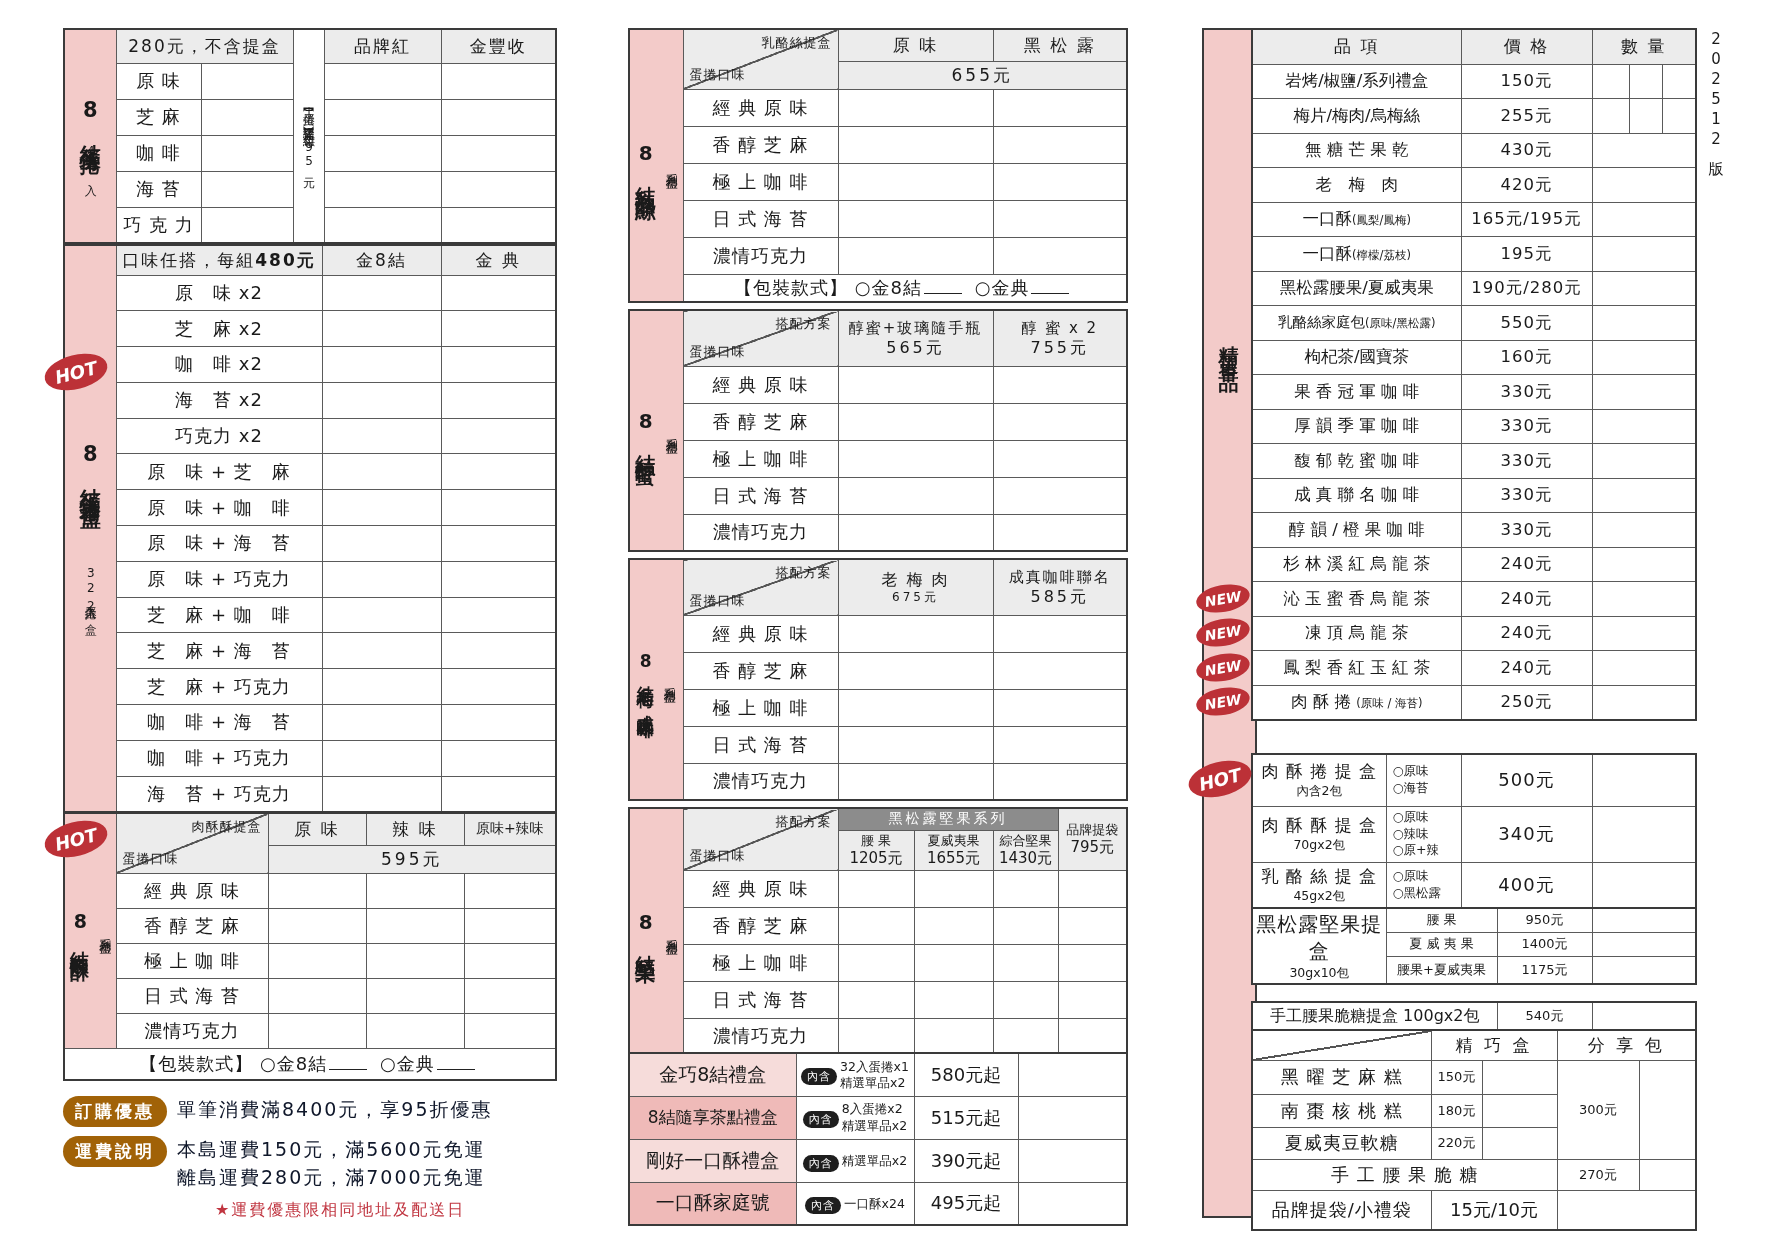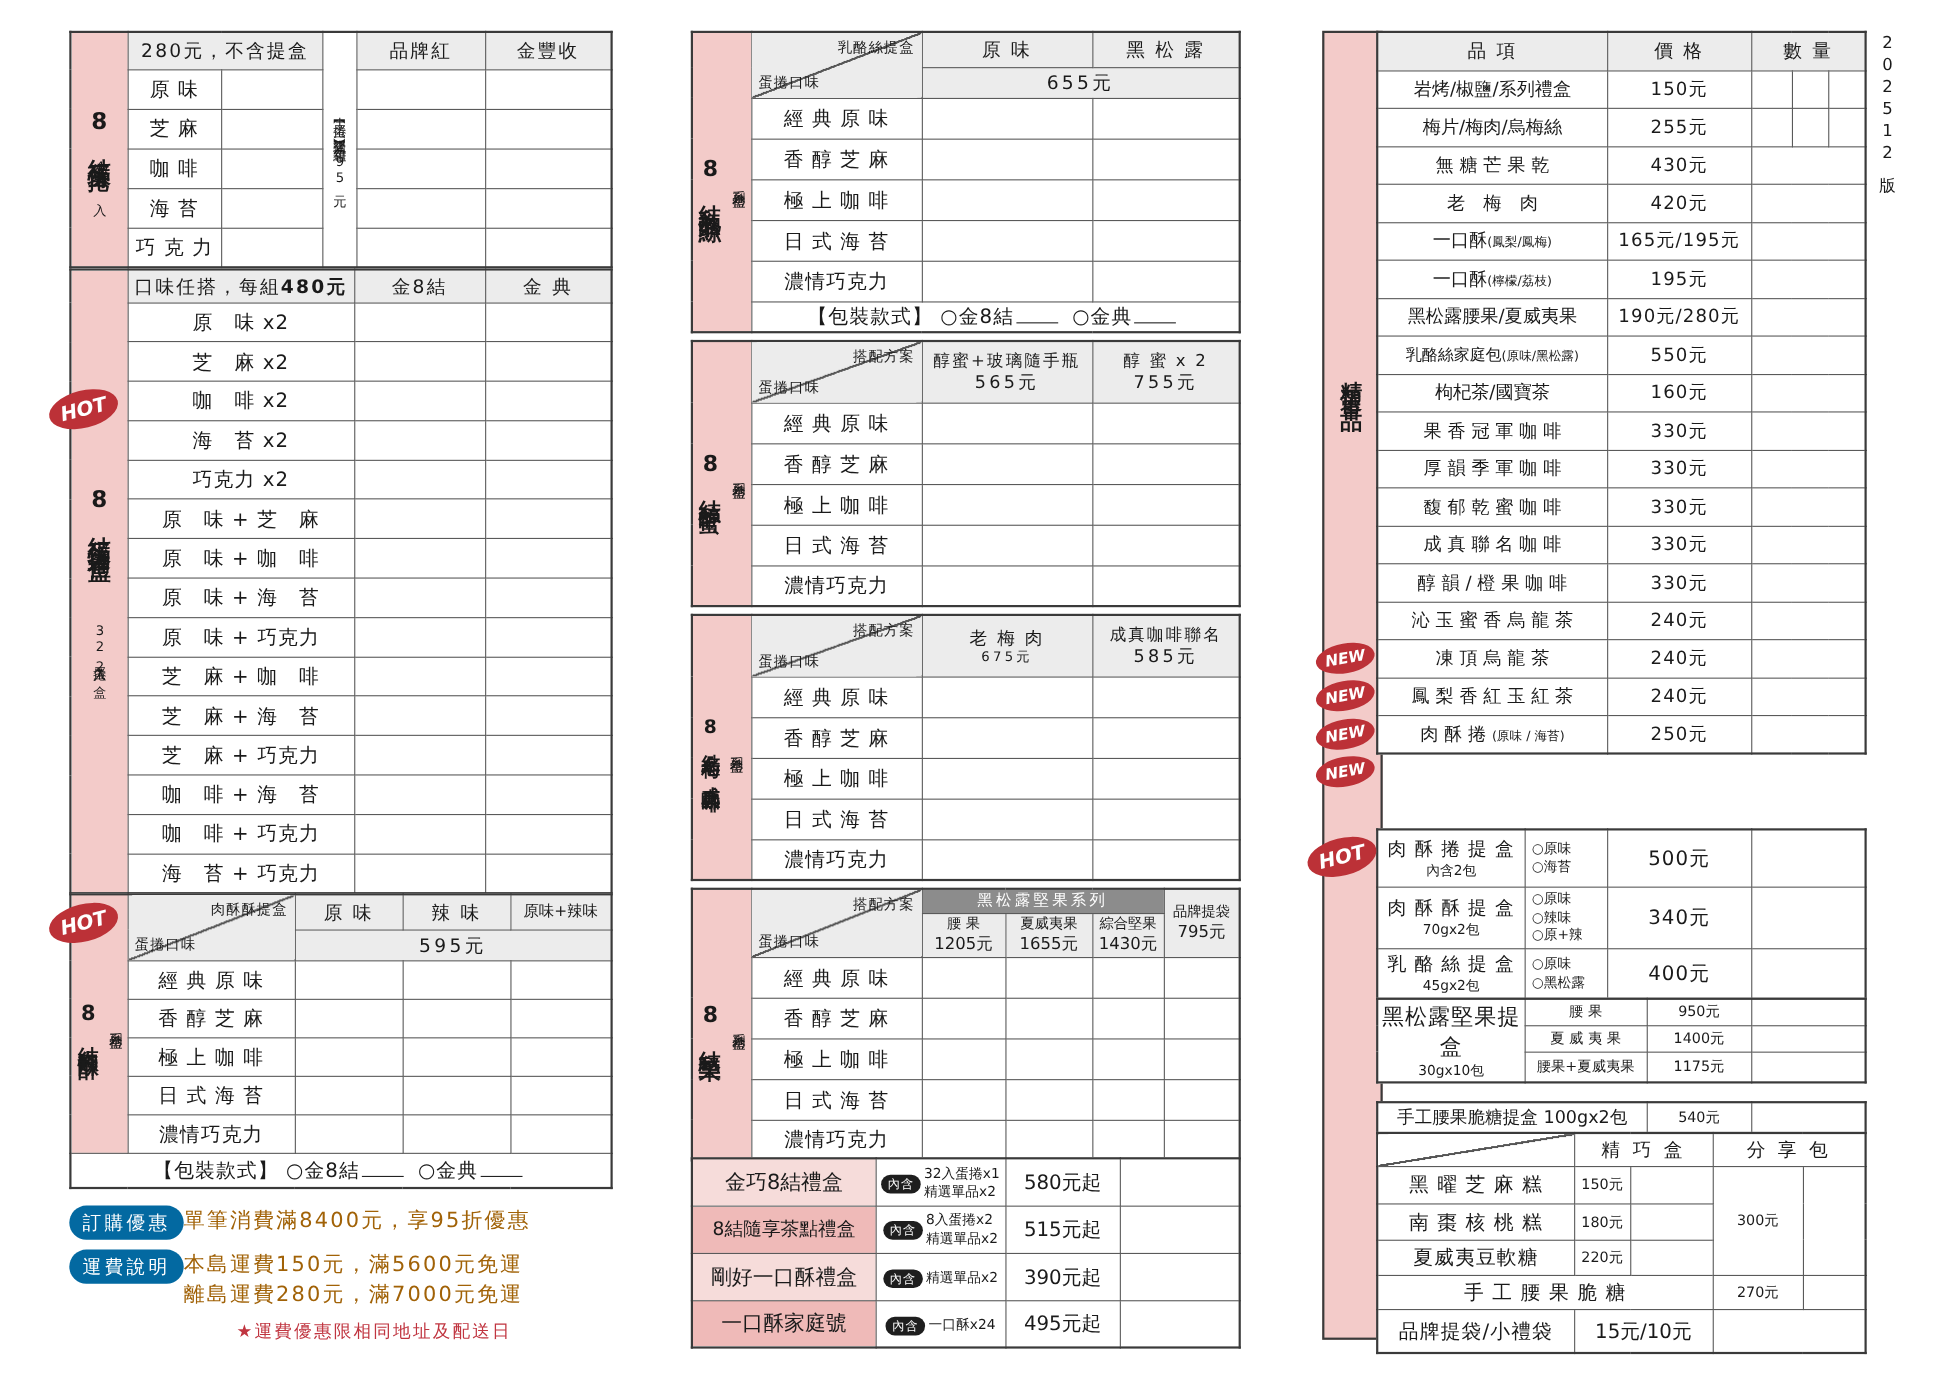--- a/index.html
+++ b/index.html
@@ -24,21 +24,21 @@
   .vwrap{display:flex;justify-content:center;align-items:center;gap:3px}
   .vcol{display:flex;flex-direction:column;justify-content:center;align-items:center}
   .vbig{font-weight:bold;font-size:21px;letter-spacing:5px}
   .vsmall{font-size:12px;letter-spacing:1px}
   .hot{position:absolute;background:#bc3137;color:#fff;font-weight:bold;font-style:italic;
        border-radius:50%;display:flex;align-items:center;justify-content:center;
        transform:rotate(-14deg);z-index:6;width:64px;height:34px;font-size:18px}
   .new{position:absolute;background:#bc3137;color:#fff;font-weight:bold;font-style:italic;
        border-radius:50%;display:flex;align-items:center;justify-content:center;
        transform:rotate(-10deg);z-index:6;width:54px;height:27px;font-size:14px}
-  .pill{display:inline-block;background:#0369a1;color:#fff;font-weight:normal;border-radius:17px;
+  .pill{display:inline-block;background:#a16207;color:#fff;font-weight:bold;border-radius:17px;
         padding:4px 12px;font-size:17px;letter-spacing:3px}
   .inc{display:inline-block;background:#1e1e1e;color:#fff;border-radius:9px;font-size:11px;
        padding:1px 6px;letter-spacing:1px;margin-right:3px}
   .uline{display:inline-block;width:38px;border-bottom:1.5px solid #222;height:15px;margin:0 6px 0 2px}
   .pack{font-size:18px;letter-spacing:1px}
   .h2{line-height:1.25}
   .h2 span{display:block}
   .gtext{display:inline-flex;flex-direction:column;text-align:left;font-size:12.5px;line-height:1.3;vertical-align:middle}
   .gname{font-size:19px}
   .gp0{background:#f6dcda}
@@ -47,21 +47,21 @@
   .lt2 tr{height:35.8px}
   .rlab{font-size:16.5px;letter-spacing:0}
   .rpr{font-size:16.5px;letter-spacing:1px}
   .rsub{font-size:11.5px}
   .om{display:block;font-size:17px;letter-spacing:1px}
   .os{display:block;font-size:12.5px}
   .oopt{display:block;text-align:left;font-size:12.5px;padding-left:4px;line-height:1.35}
   .nsmall{font-size:13px}
   .notes{position:absolute;left:63px;top:1096px;width:520px}
   .nrow{display:flex;align-items:flex-start;margin-bottom:9px}
-  .ntext{font-size:19px;letter-spacing:2px;margin-left:0;line-height:1.45;color:#a16207}
+  .ntext{font-size:19px;letter-spacing:2px;margin-left:10px;line-height:1.45;color:#0f172a}
   .star{color:#c03540;font-size:16px;letter-spacing:2px;margin-left:152px;margin-top:2px}
   .vercorner{position:absolute;left:1706px;top:30px;font-size:15px;letter-spacing:2px}
   .sideband{position:absolute;left:1202px;top:28px;width:51px;height:1186px;background:#f3cbc9;border:2px solid #3a3a3a}
   .sideband .vbig{position:absolute;left:50%;transform:translateX(-50%);top:300px;font-size:20px;letter-spacing:9px}
 </style>
 </head>
 <body>
 
 <div class="page">
 
@@ -686,20 +686,25 @@
           <td class="rlab">成 真 聯 名 咖 啡</td>
           <td class="rpr price">330元</td>
           <td class="in" colspan="3"></td>
         </tr>
     <tr>
           <td class="rlab">醇 韻 / 橙 果 咖 啡</td>
           <td class="rpr price">330元</td>
           <td class="in" colspan="3"></td>
         </tr>
     <tr>
+          <td class="rlab">杉 林 溪 紅 烏 龍 茶</td>
+          <td class="rpr price">240元</td>
+          <td class="in" colspan="3"></td>
+        </tr>
+    <tr>
           <td class="rlab">沁 玉 蜜 香 烏 龍 茶</td>
           <td class="rpr price">240元</td>
           <td class="in" colspan="3"></td>
         </tr>
     <tr>
           <td class="rlab">凍 頂 烏 龍 茶</td>
           <td class="rpr price">240元</td>
           <td class="in" colspan="3"></td>
         </tr>
     <tr>

